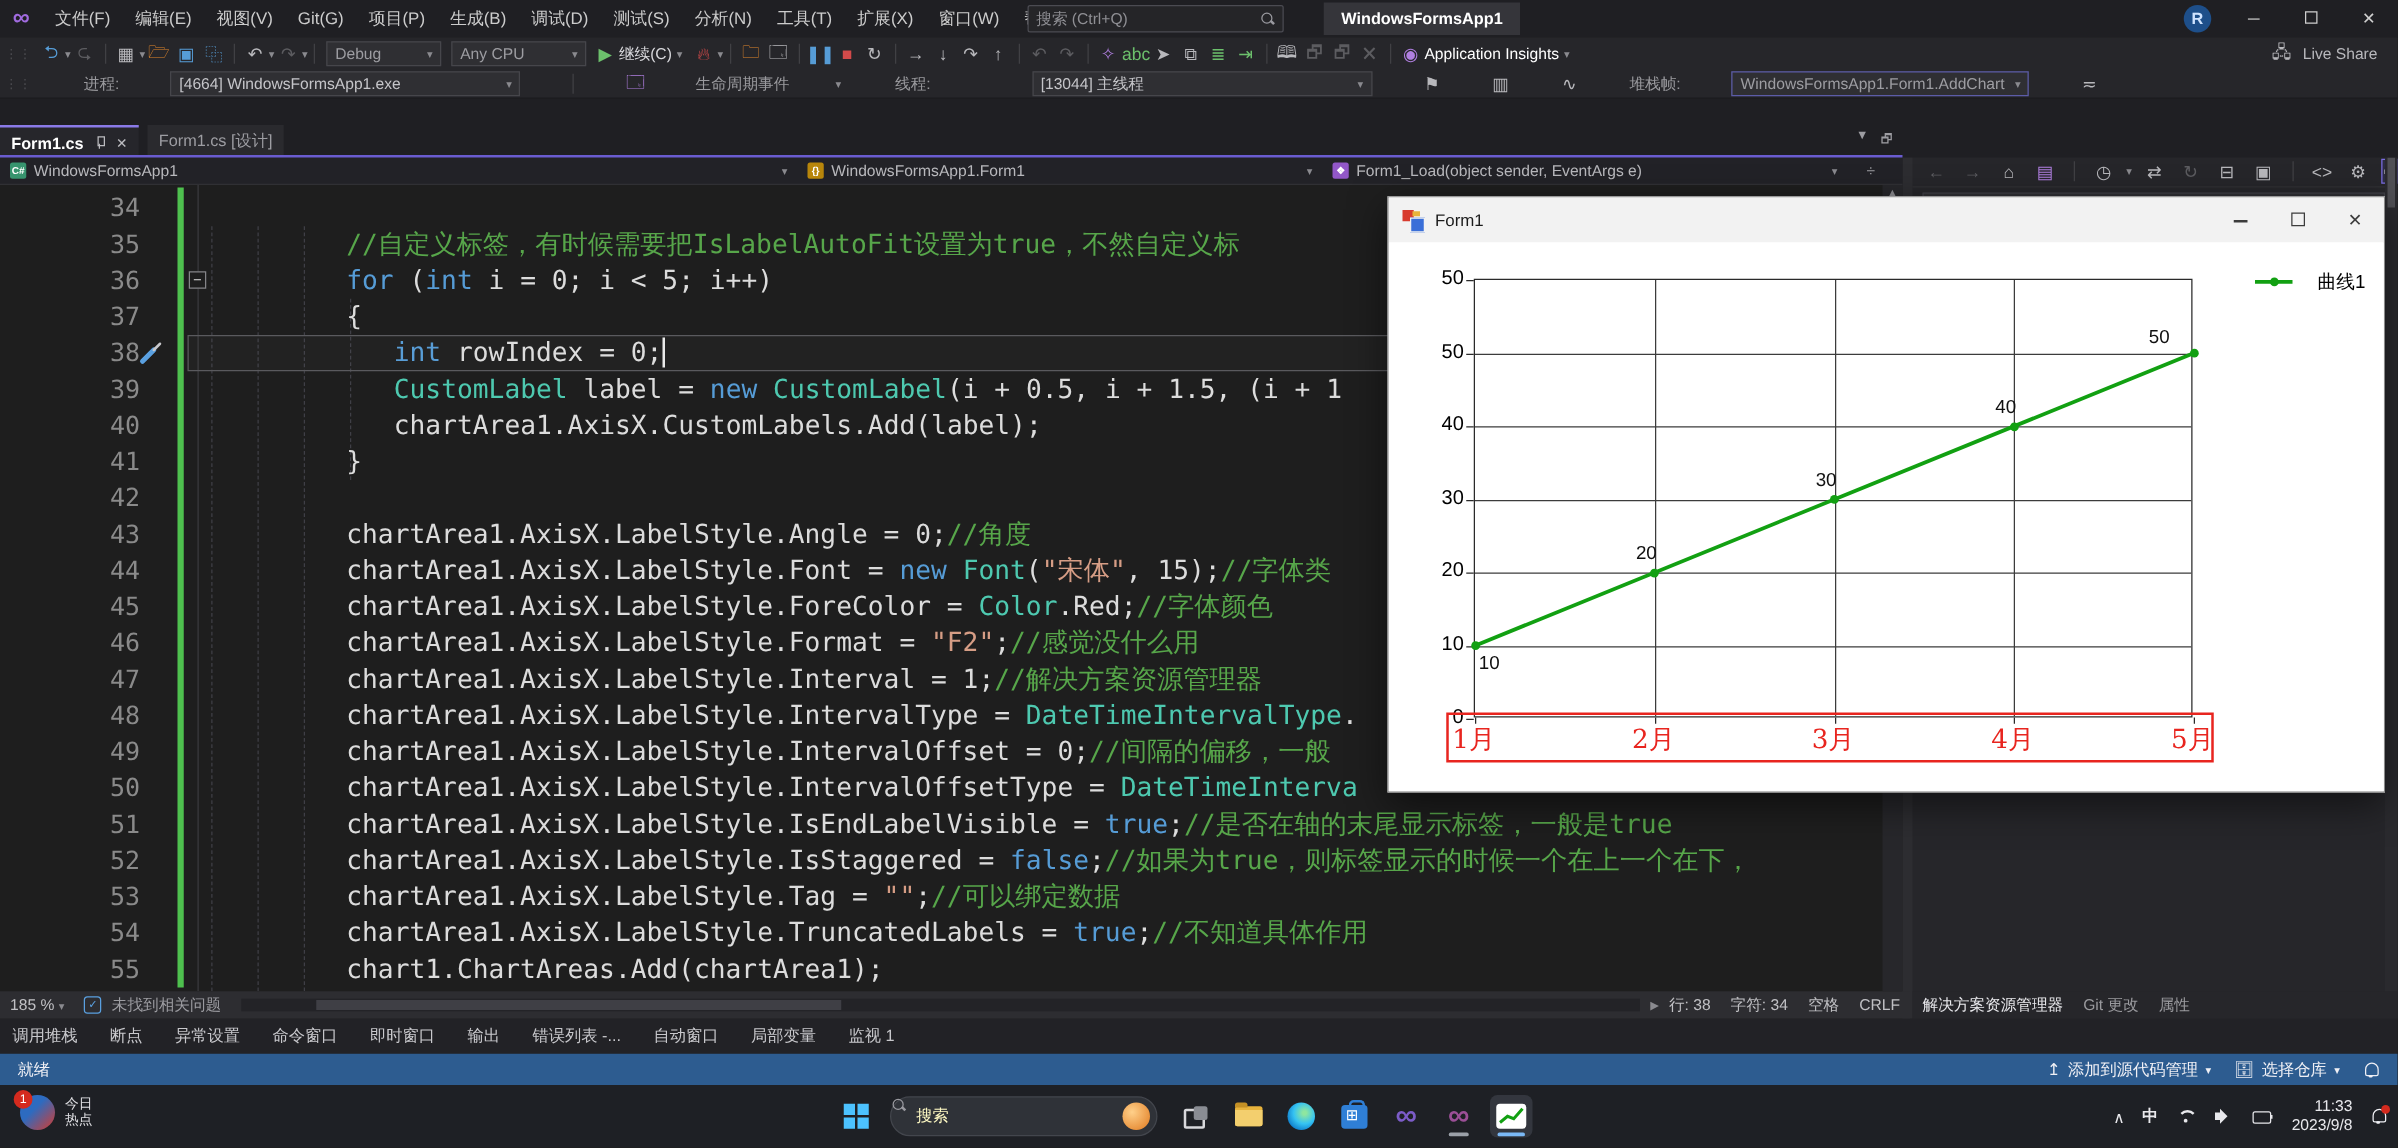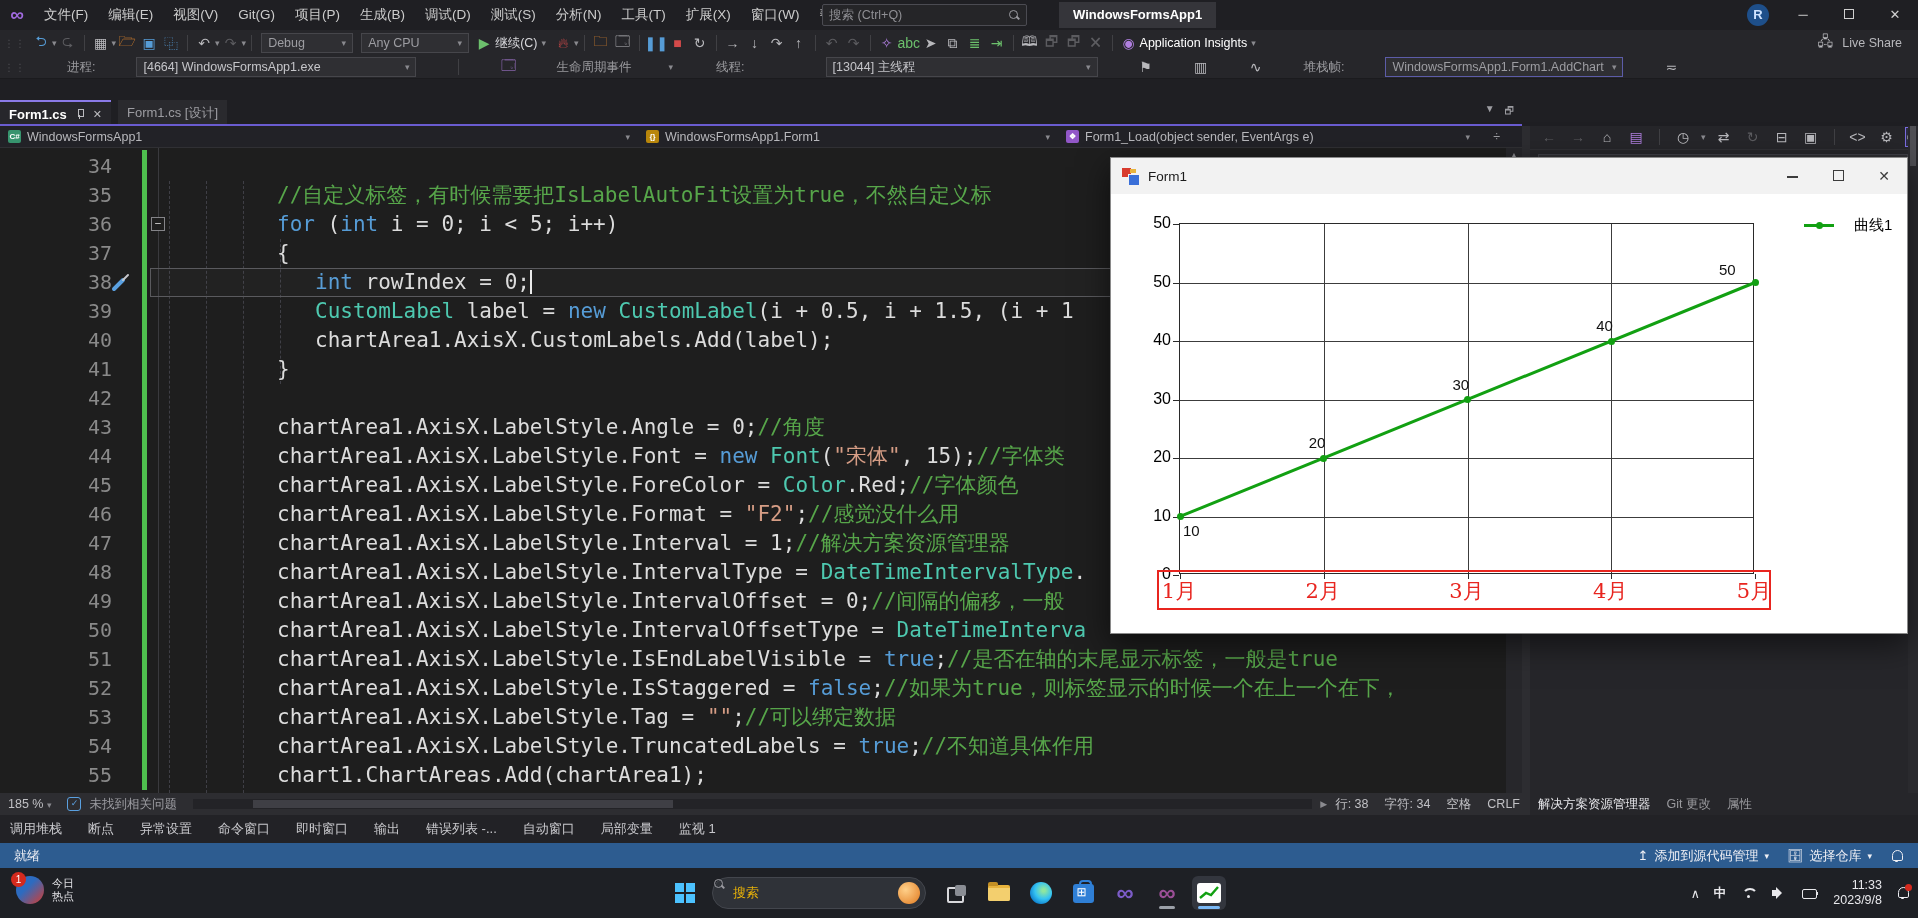--- a/index.html
+++ b/index.html
@@ -147,21 +147,21 @@
   #widget .wic { width:28px; height:28px; border-radius:50%; background:linear-gradient(135deg,#2d6bc0 40%,#d83b2e 100%); position:relative; }
   #widget .badge { position:absolute; left:-5px; top:-4px; width:15px; height:15px; border-radius:50%;
     background:#d42a1e; color:#fff; font-size:10px; text-align:center; line-height:15px; }
   #widget .wtxt { font-size:11px; line-height:13px; color:#e0e0e4; }
   .tb-ic { position:absolute; top:8px; width:34px; height:34px; border-radius:6px; display:flex;
     align-items:center; justify-content:center; }
   .win-logo { width:20px; height:20px; display:grid; grid-template-columns:9px 9px; grid-gap:2px; }
   .win-logo i { background:#4cc2ff; width:9px; height:9px; }
   #tb-search { position:absolute; left:712px; top:9px; width:214px; height:32px; border-radius:16px;
     background:#2f3238; border:1px solid #43464d; display:flex; align-items:center; padding:0 5px 0 12px;
-    font-size:13px; color:#eab308; gap:8px; }
+    font-size:13px; color:#fef9c3; gap:8px; }
   #tb-search .bing { margin-left:auto; width:22px; height:22px; border-radius:50%;
     background:radial-gradient(circle at 35% 35%, #ffd08a, #e07a1f); }
   .tv { width:20px; height:16px; position:relative; }
   .tv::before { content:""; position:absolute; left:0; top:2px; width:13px; height:12px; border:2px solid #d8d8dc; border-radius:2px; }
   .tv::after { content:""; position:absolute; left:8px; top:0; width:11px; height:11px; background:#8a8d94; border-radius:2px; }
   .folder { width:22px; height:16px; background:#e8b33c; border-radius:2px; position:relative; }
   .folder::before { content:""; position:absolute; left:0; top:-3px; width:10px; height:4px; background:#c49025; border-radius:2px 2px 0 0; }
   .folder::after { content:""; position:absolute; left:0; top:3px; width:22px; height:13px; background:#f3cf6e; border-radius:0 0 2px 2px; }
   .edge { width:22px; height:22px; border-radius:50%; background:radial-gradient(circle at 62% 38%, #8ee6a0 8%, #35c3f3 45%, #0b78c9 80%); }
   .store { width:21px; height:19px; background:#2f7fd6; border-radius:3px; position:relative; }

